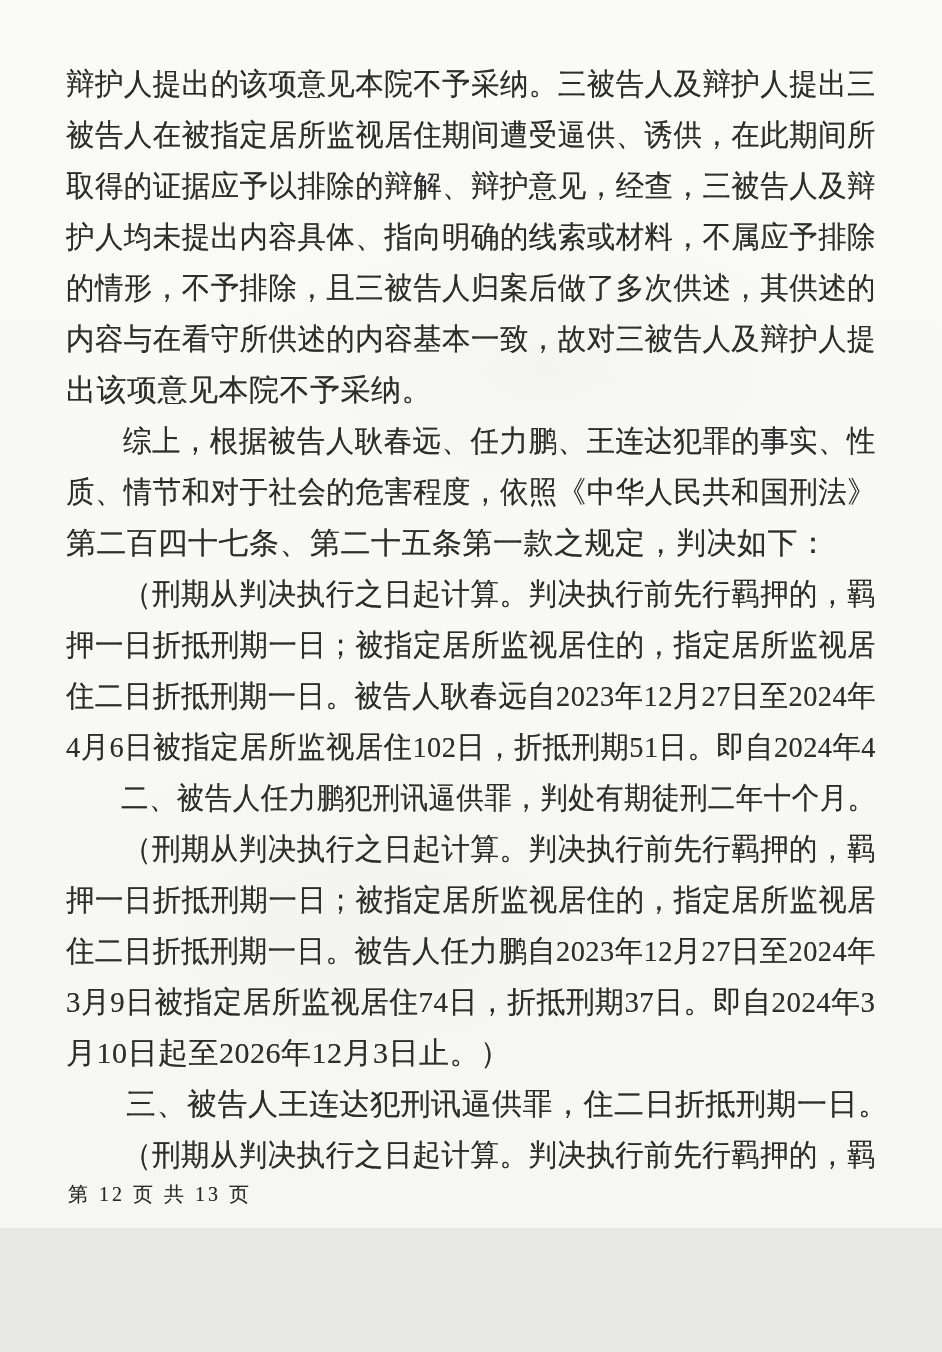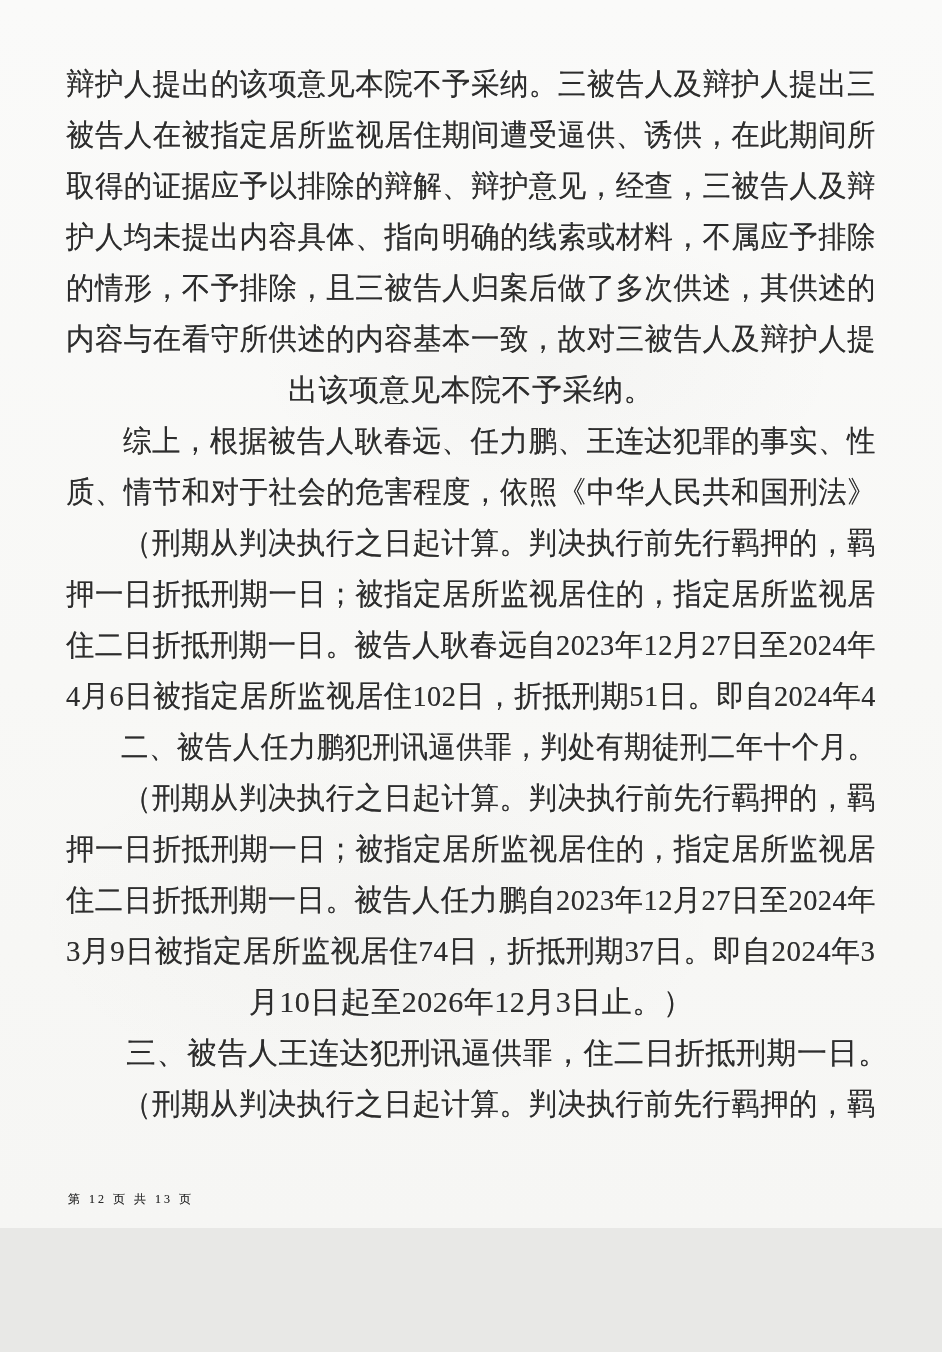--- a/index.html
+++ b/index.html
@@ -26,53 +26,54 @@
     left: 66px;
     right: 66px;
   }
   .line {
     height: 51px;
     line-height: 51px;
     font-size: 30px;
     white-space: nowrap;
     letter-spacing: 0.5px;
     text-shadow: 0 0 0.5px rgba(40,40,40,0.55);
-    text-align: center;
+    text-align: left;
   }
   .line.indent {
     padding-left: 60px;
   }
   .line.just {
     text-align: justify;
     text-align-last: justify;
   }
   .footer {
     position: absolute;
     left: 68px;
     bottom: 20px;
-    font-size: 12px;
+    font-size: 20px;
     letter-spacing: 3px;
     color: #2a2a2a;
     text-shadow: 0 0 0.4px rgba(40,40,40,0.5);
   }
 </style>
 </head>
 <body>
 
 <div class="page">
   <div class="text-body">
       <div class="line just" style="text-align-last: left; transform: scaleX(0.948478); transform-origin: 0px 50%;">辩护人提出的该项意见本院不予采纳。三被告人及辩护人提出三</div>
       <div class="line just" style="text-align-last: left; transform: scaleX(0.948478); transform-origin: 0px 50%;">被告人在被指定居所监视居住期间遭受逼供、诱供，在此期间所</div>
       <div class="line just" style="text-align-last: left; transform: scaleX(0.948478); transform-origin: 0px 50%;">取得的证据应予以排除的辩解、辩护意见，经查，三被告人及辩</div>
       <div class="line just" style="text-align-last: left; transform: scaleX(0.948478); transform-origin: 0px 50%;">护人均未提出内容具体、指向明确的线索或材料，不属应予排除</div>
       <div class="line just" style="text-align-last: left; transform: scaleX(0.948478); transform-origin: 0px 50%;">的情形，不予排除，且三被告人归案后做了多次供述，其供述的</div>
       <div class="line just" style="text-align-last: left; transform: scaleX(0.948478); transform-origin: 0px 50%;">内容与在看守所供述的内容基本一致，故对三被告人及辩护人提</div>
       <div class="line">出该项意见本院不予采纳。</div>
       <div class="line indent just" style="text-align-last: left; transform: scaleX(0.94959); transform-origin: 0px 50%;">综上，根据被告人耿春远、任力鹏、王连达犯罪的事实、性</div>
       <div class="line just" style="text-align-last: left; transform: scaleX(0.948478); transform-origin: 0px 50%;">质、情节和对于社会的危害程度，依照《中华人民共和国刑法》</div>
+      <div class="line">第二百四十七条、第二十五条第一款之规定，判决如下：</div>
       <div class="line indent just" style="text-align-last: left; transform: scaleX(0.94959); transform-origin: 0px 50%;">（刑期从判决执行之日起计算。判决执行前先行羁押的，羁</div>
       <div class="line just" style="text-align-last: left; transform: scaleX(0.948478); transform-origin: 0px 50%;">押一日折抵刑期一日；被指定居所监视居住的，指定居所监视居</div>
       <div class="line just" style="text-align-last: left; transform: scaleX(0.945158); transform-origin: 0px 50%;">住二日折抵刑期一日。被告人耿春远自2023年12月27日至2024年</div>
       <div class="line just" style="text-align-last: left; transform: scaleX(0.945158); transform-origin: 0px 50%;">4月6日被指定居所监视居住102日，折抵刑期51日。即自2024年4</div>
       <div class="line indent just" style="text-align-last: left; transform: scaleX(0.91629); transform-origin: 0px 50%;">二、被告人任力鹏犯刑讯逼供罪，判处有期徒刑二年十个月。</div>
       <div class="line indent just" style="text-align-last: left; transform: scaleX(0.94959); transform-origin: 0px 50%;">（刑期从判决执行之日起计算。判决执行前先行羁押的，羁</div>
       <div class="line just" style="text-align-last: left; transform: scaleX(0.948478); transform-origin: 0px 50%;">押一日折抵刑期一日；被指定居所监视居住的，指定居所监视居</div>
       <div class="line just" style="text-align-last: left; transform: scaleX(0.945158); transform-origin: 0px 50%;">住二日折抵刑期一日。被告人任力鹏自2023年12月27日至2024年</div>
       <div class="line just" style="text-align-last: left; transform: scaleX(0.961995); transform-origin: 0px 50%;">3月9日被指定居所监视居住74日，折抵刑期37日。即自2024年3</div>
       <div class="line">月10日起至2026年12月3日止。）</div>

